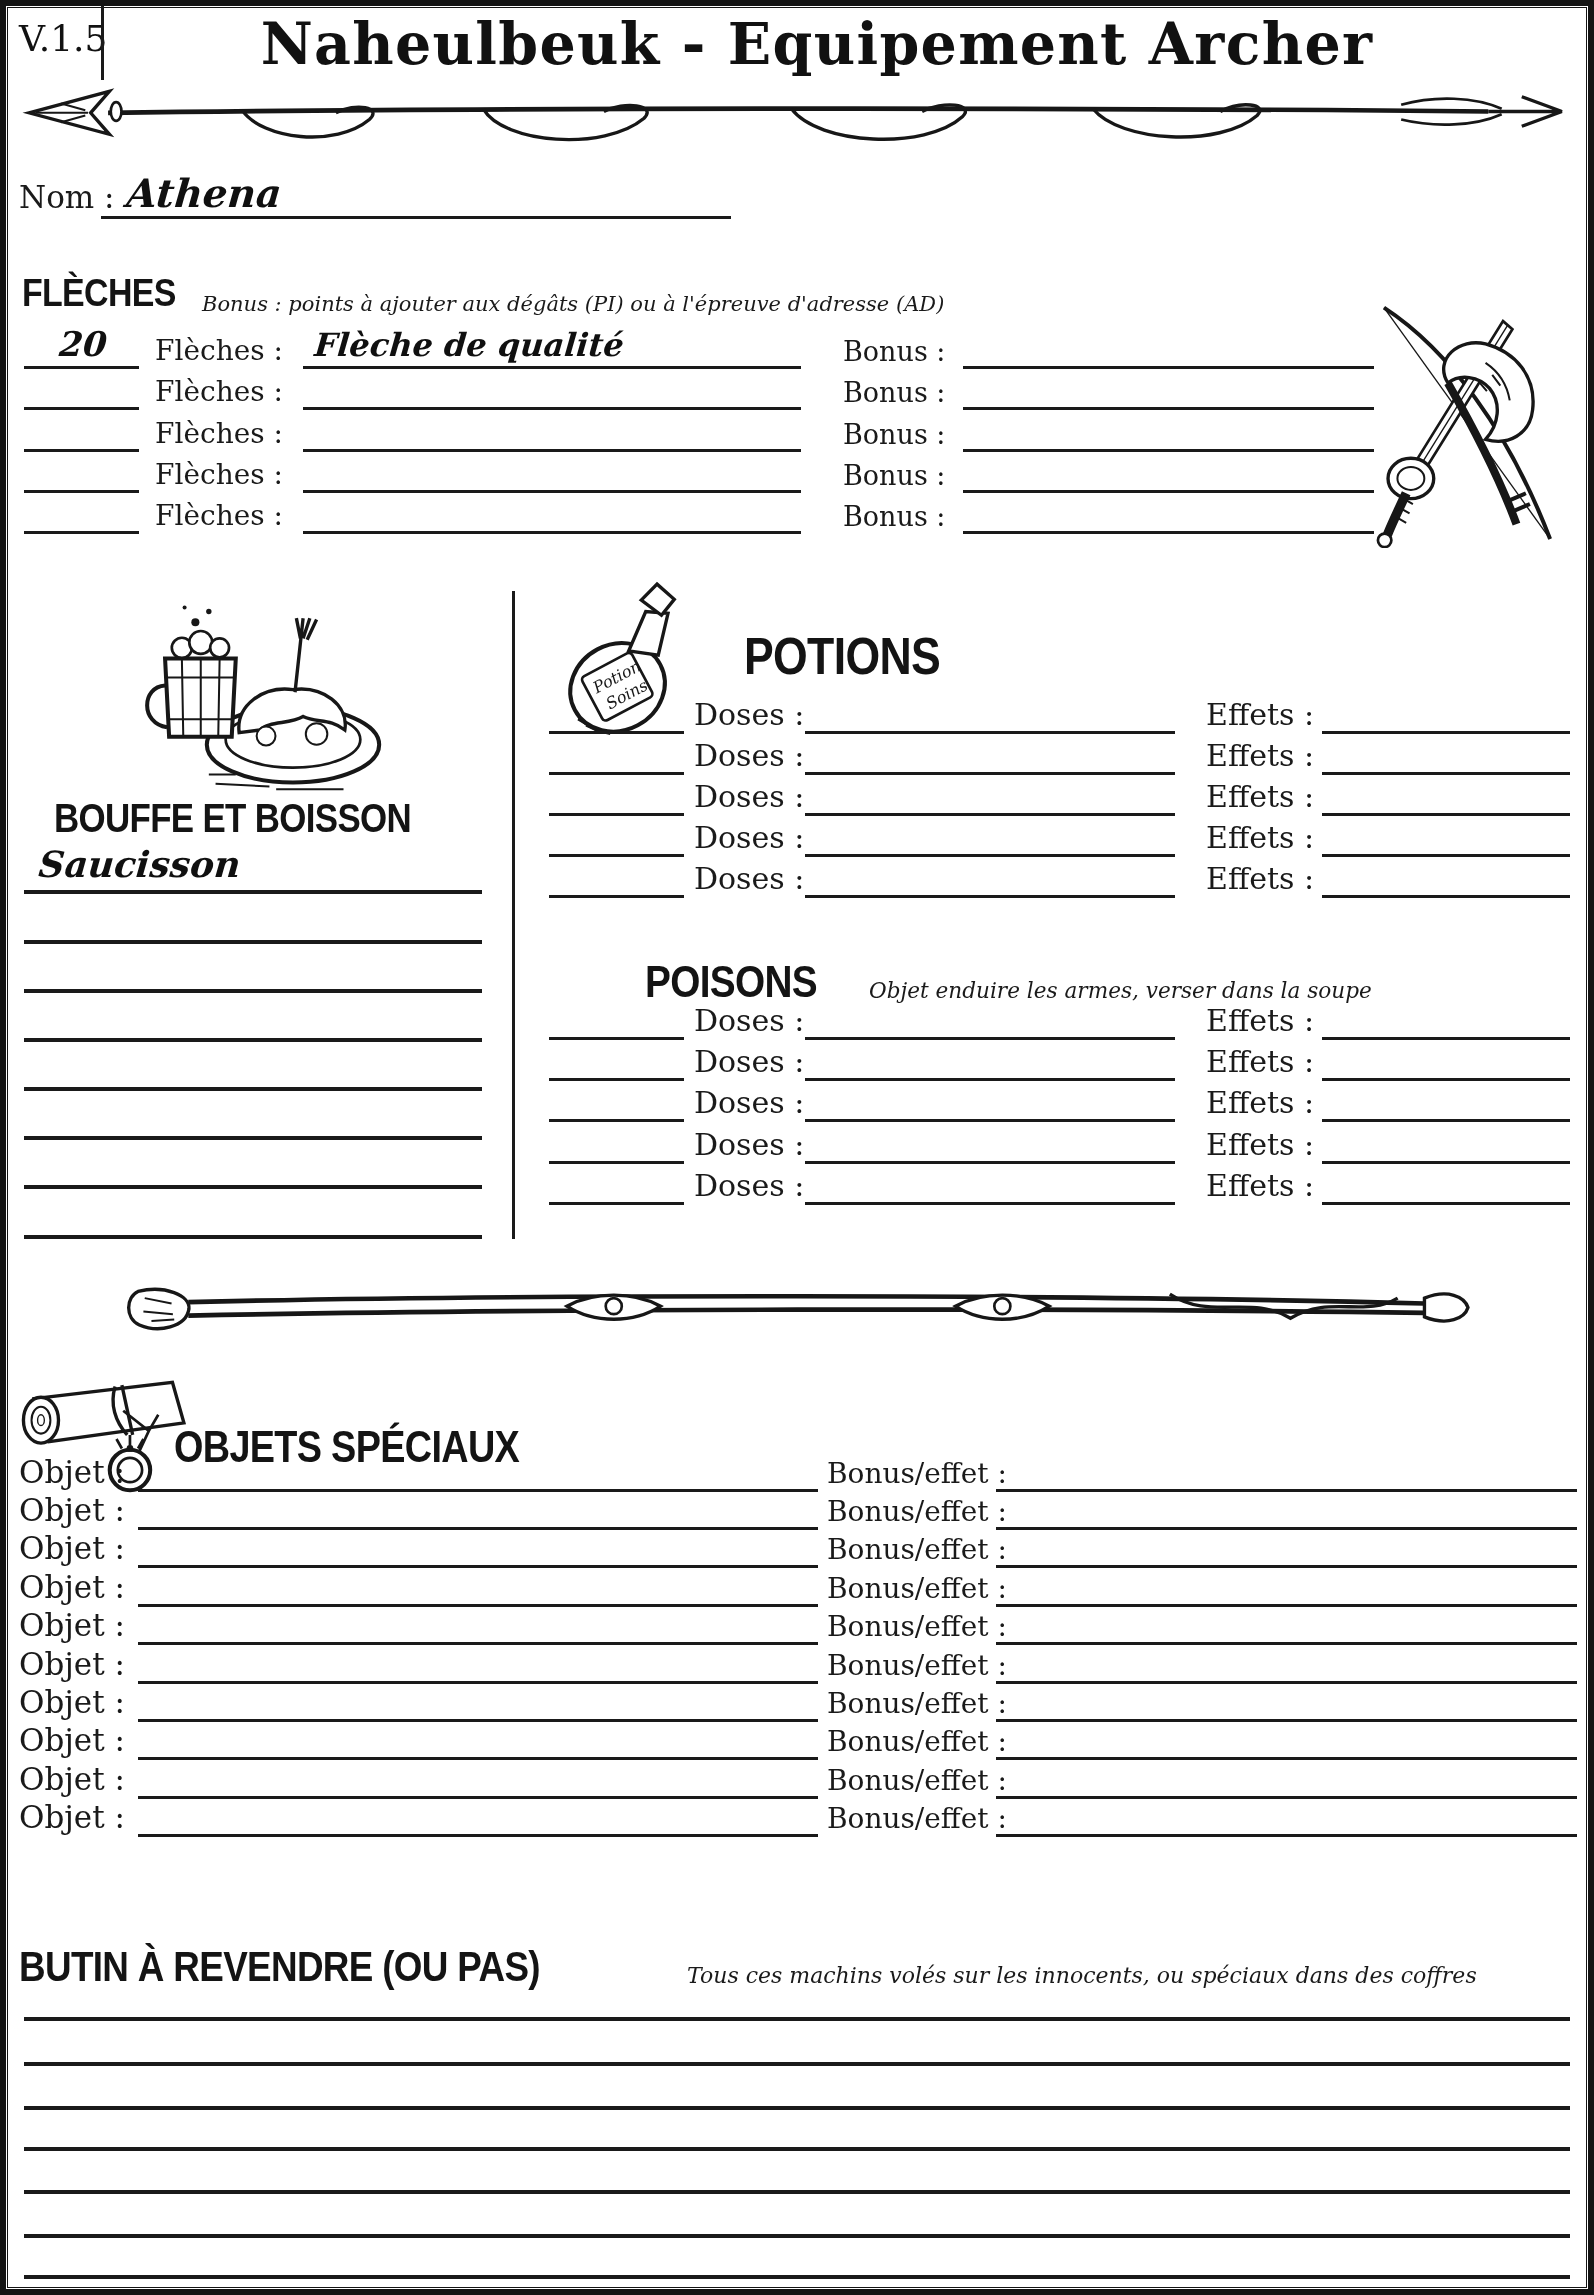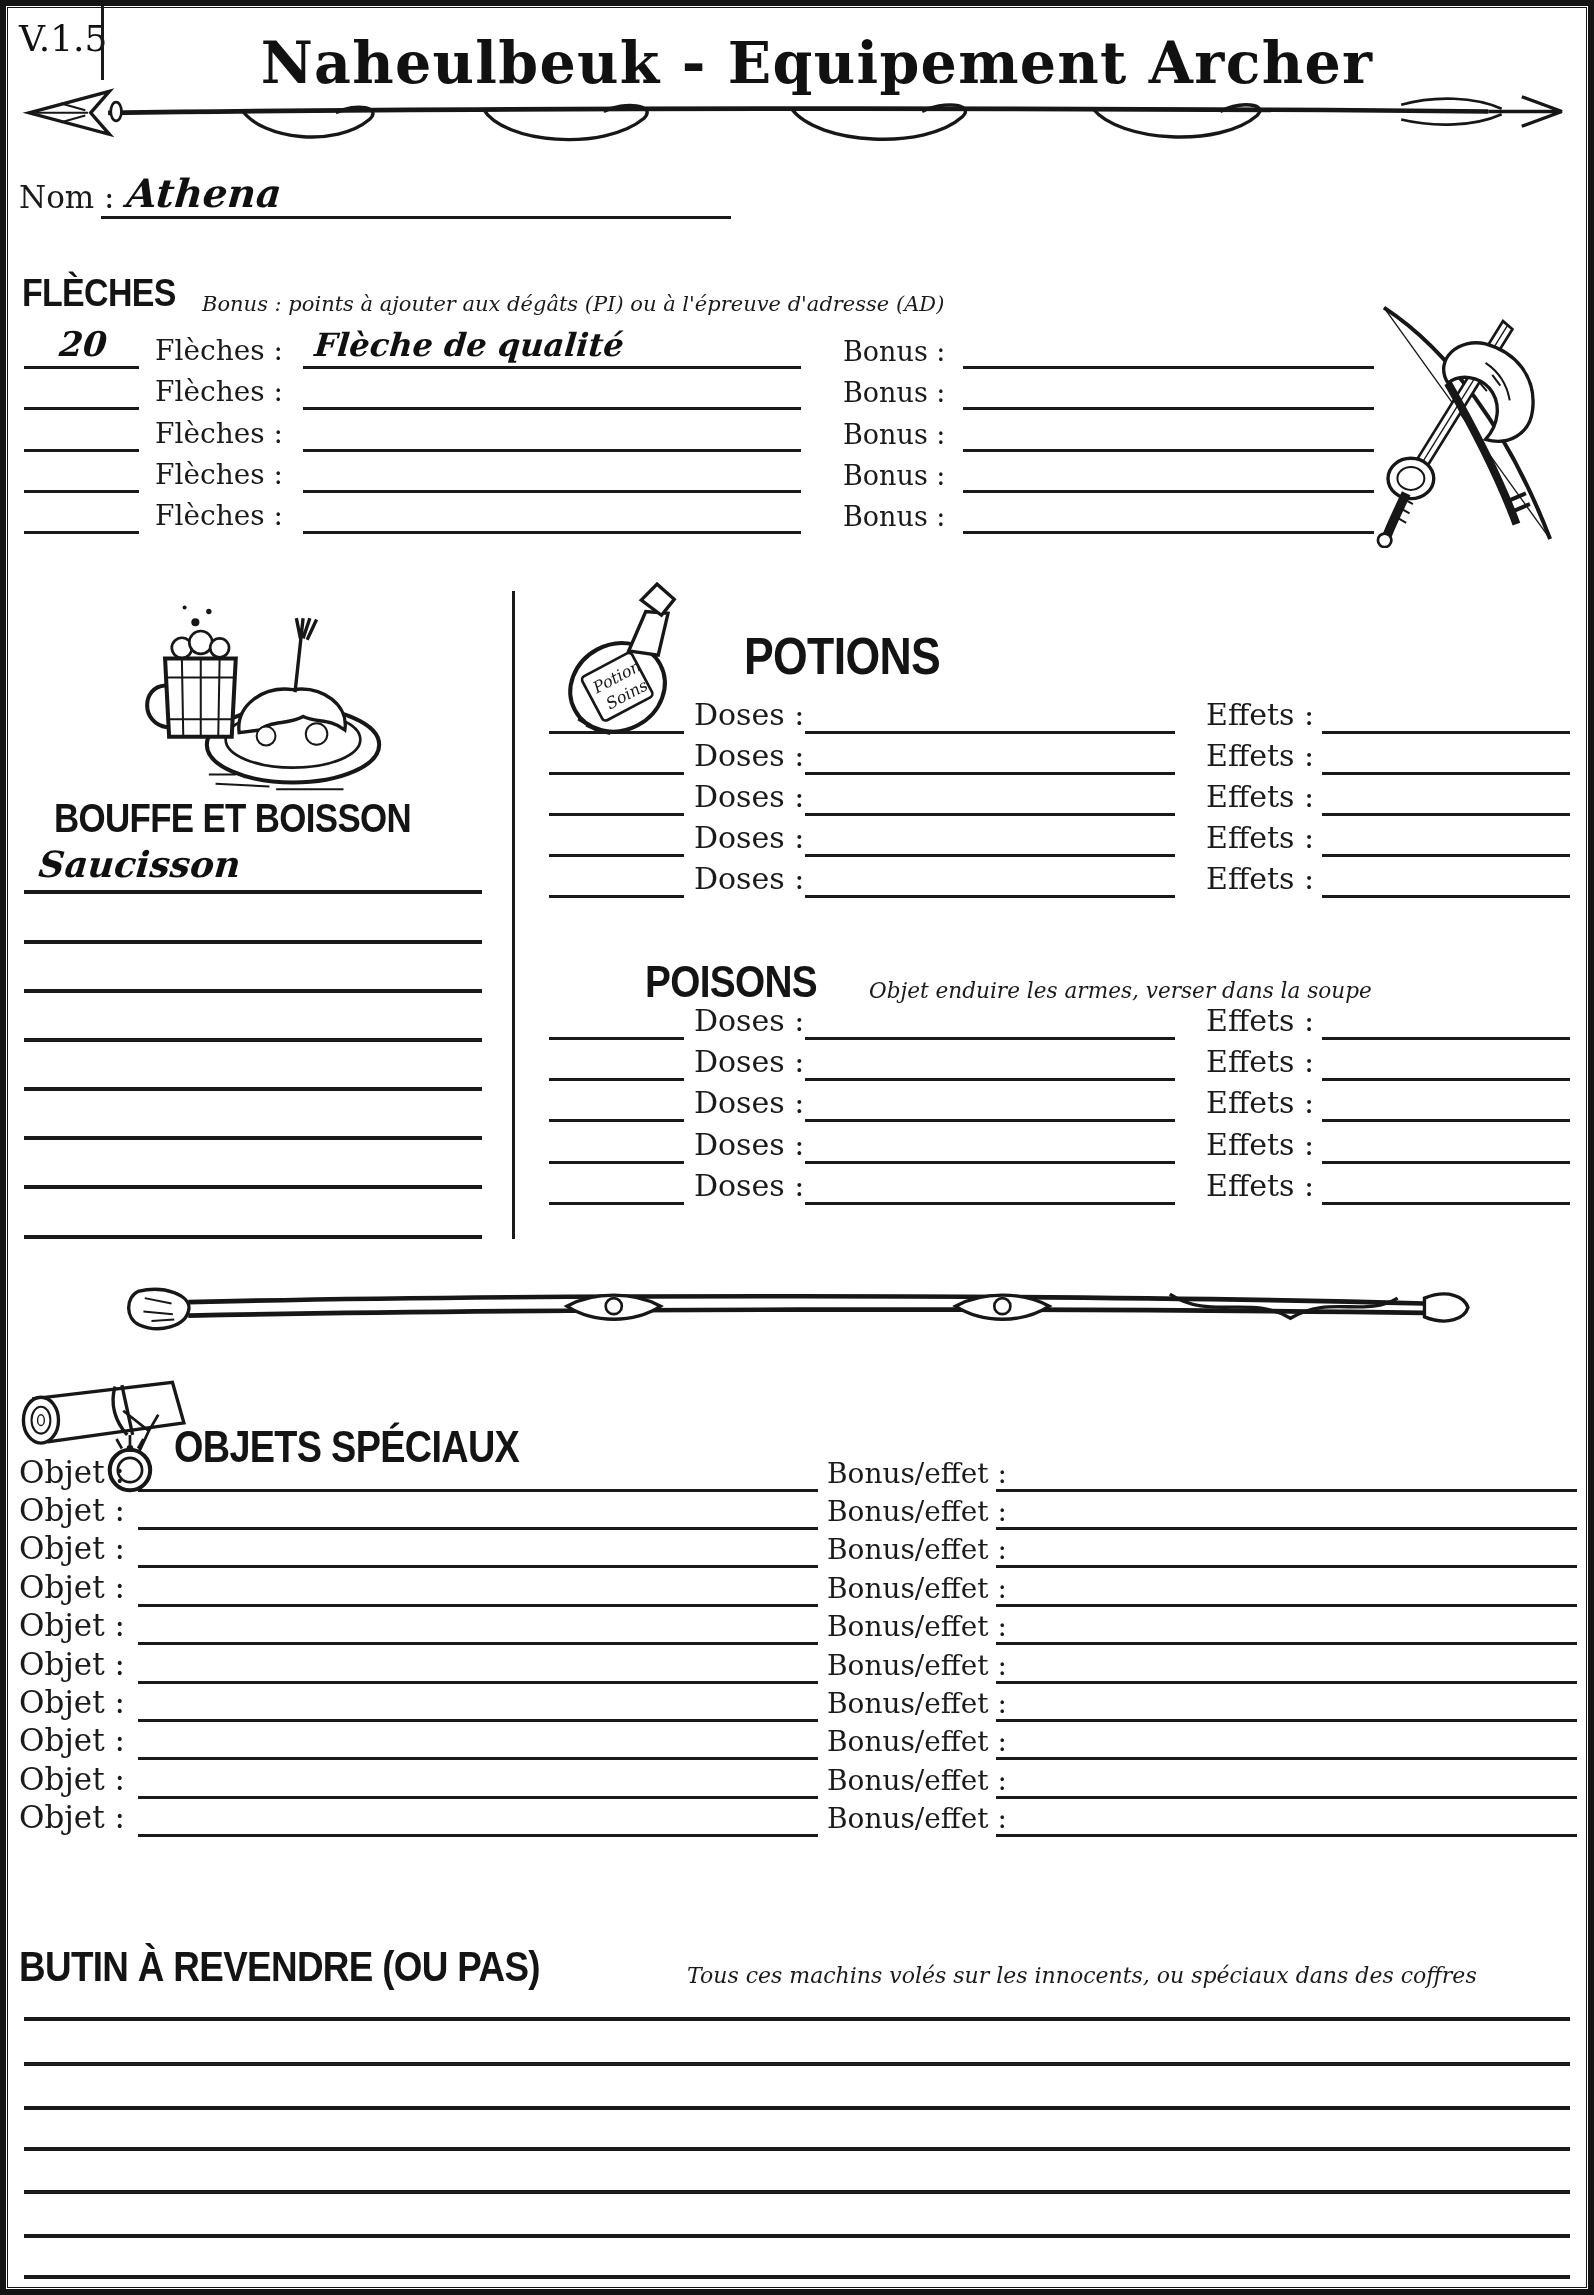--- a/index.html
+++ b/index.html
@@ -9,21 +9,21 @@
   .sheet::after{content:"";position:absolute;inset:1.3px;border:1.3px solid #141414;pointer-events:none;}
   .abs{position:absolute;}
   .lbl{font-family:"DejaVu Serif",serif;color:#1a1a1a;white-space:nowrap;}
   .ital{font-style:italic;}
   .hand{font-family:"DejaVu Serif",serif;font-style:italic;font-weight:700;transform:skewX(-5deg);
         transform-origin:left bottom;white-space:nowrap;color:#101010;}
   .h{font-family:"Liberation Sans",sans-serif;font-weight:900;color:#141414;letter-spacing:-0.7px;
      transform:scale(0.97,1.12);transform-origin:left bottom;white-space:nowrap;}
   .line{position:absolute;background:#1a1a1a;}
   .title{font-family:"DejaVu Serif",serif;font-weight:700;font-size:57px;line-height:1;
-         text-align:center;letter-spacing:1.3px;white-space:nowrap;color:#111;margin-top:19px;}
+         text-align:center;letter-spacing:1.3px;white-space:nowrap;color:#111;}
   .version{font-family:"DejaVu Serif",serif;font-size:36px;color:#111;}
   .frow,.prow,.orow{position:absolute;left:0;width:1594px;}
   .frow{height:42px;} .prow{height:40px;} .orow{height:38px;}
   .rl{position:absolute;bottom:0;background:#1a1a1a;height:3.4px;}
   .rv{position:absolute;white-space:nowrap;}
   svg{display:block;}
   .ink{stroke:#171717;fill:none;}
 </style>
 </head>
 <body>

